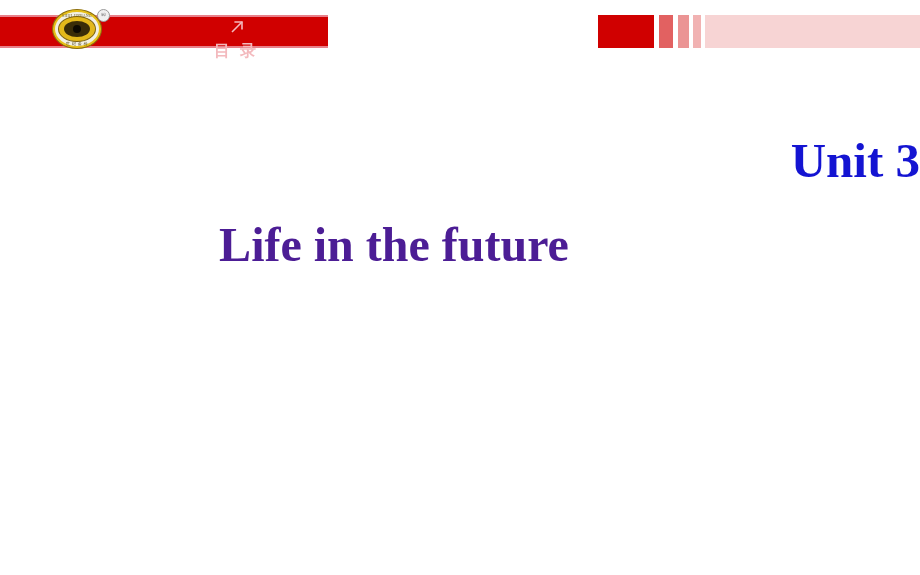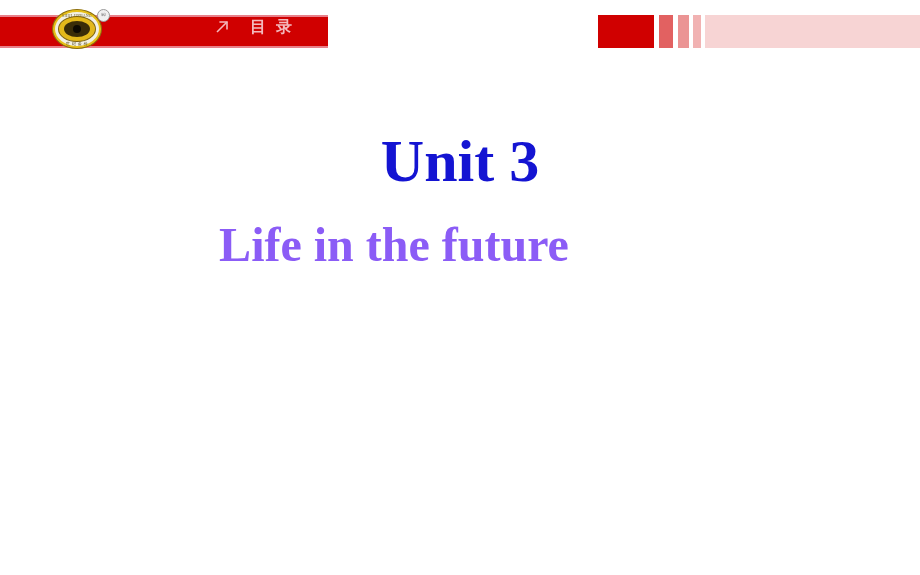--- a/index.html
+++ b/index.html
@@ -136,22 +136,23 @@
     font-family: "Liberation Serif", serif;
   }
 
   
   #contents-link {
     position: absolute;
     left: 214px;
     top: 19px;
     display: flex;
     align-items: center;
-    gap: 20px;
+    gap: 8px;
     cursor: pointer;
+    flex-direction: column;
   }
   #contents-arrow-icon {
     display: block;
     width: 16px;
     height: 16px;
   }
   #contents-label {
     font-family: "Liberation Serif", serif;
     font-weight: bold;
     font-size: 16px;
@@ -193,39 +194,39 @@
     left: 0;
     top: 62px;
     width: 920px;
     height: 513px;
   }
   #unit-heading {
     position: absolute;
     left: 0;
     top: 73px;
     width: 920px;
-    text-align: center;
-    font-family: "Liberation Serif", serif;
-    font-weight: bold;
-    font-size: 60px;
+    text-align: right;
+    font-family: "Liberation Serif", serif;
+    font-weight: bold;
+    font-size: 49px;
     line-height: 52px;
     color: #1414d2;
     white-space: nowrap;
   }
   #unit-subtitle {
     position: absolute;
     left: 0;
     top: 155px;
     width: 788px;
     text-align: center;
     font-family: "Liberation Serif", serif;
     font-weight: bold;
     font-size: 48px;
     line-height: 56px;
-    color: #8b5cf6;
+    color: #4c1d95;
     white-space: nowrap;
   }
 </style>
 </head>
 <body>
 
 <div id="header-bar">
 
   <div id="nav-band"></div>
 

